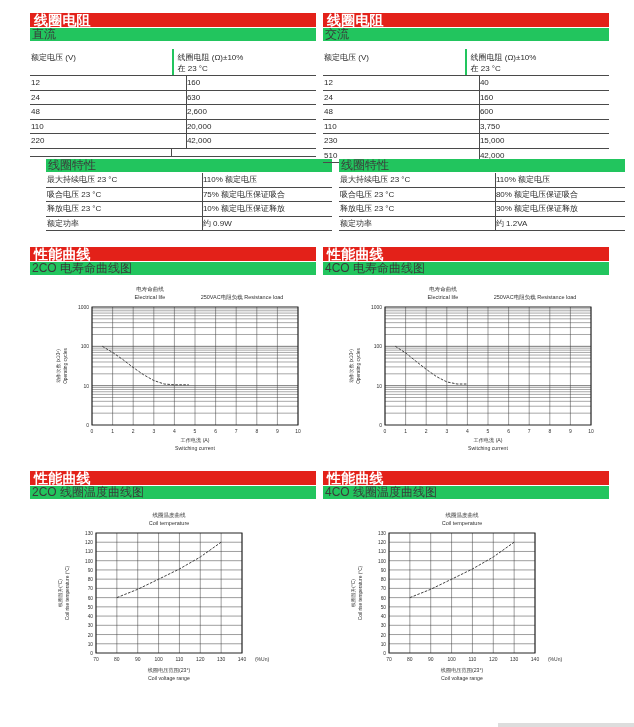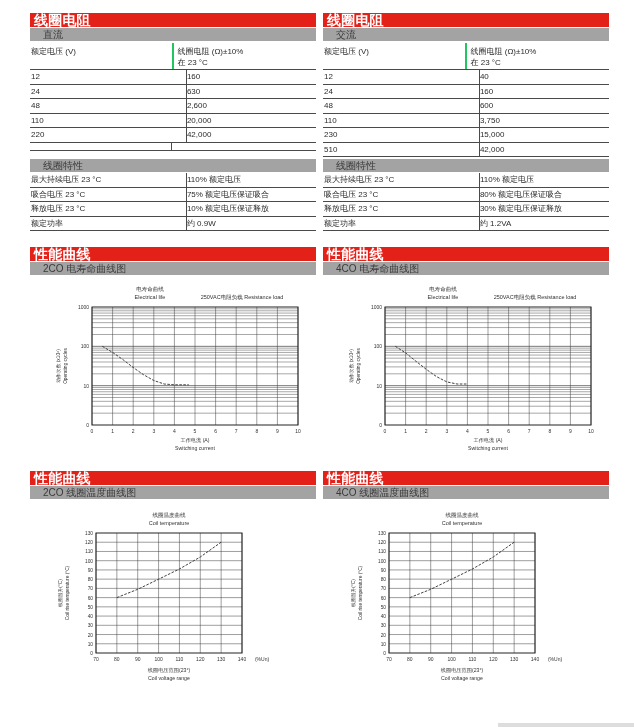--- a/index.html
+++ b/index.html
@@ -14,35 +14,35 @@
   .q-ml{left:30px;top:247px;}
   .q-mr{left:323px;top:247px;}
   .q-bl{left:30px;top:471px;}
   .q-br{left:323px;top:471px;}
 
   .redbar{
     background:#e32119;color:#ffffff;font-weight:bold;font-size:14px;
     height:14px;line-height:14px;padding:0 4px;letter-spacing:0.2px;
   }
   .graybar{
-    background:#a3a3a3;color:#3a3a3a;font-size:10px;height:13px;line-height:13px;
-    padding:0 13px;margin-top:1px;
+    background:#22c55e;color:#3a3a3a;font-size:12px;height:13px;line-height:13px;
+    padding:0 2px;margin-top:1px;
   }
   .ttable{font-size:8px;}
-  .thead{display:flex;border-bottom:1px solid #4a4a4a;height:26px;margin-top:2px;}
+  .thead{display:flex;border-bottom:1px solid #4a4a4a;height:26px;margin-top:8px;}
   .thead .hc1{width:141px;padding:3px 0 0 1px;line-height:11px;}
   .thead .hc2{width:139px;border-left:2px solid #22c55e;padding:3px 0 0 4px;line-height:11px;}
   .tr{display:flex;height:13.5px;line-height:13.5px;border-bottom:1px solid #4a4a4a;gap:20px;}
   .td{overflow:hidden;white-space:nowrap;}
   .td.c1{width:141px;padding-left:1px;}
   .td.c2{width:135px;border-left:1px solid #4a4a4a;}
   .stub-row{display:flex;height:7px;border-bottom:1px solid #4a4a4a;}
   .stub-row .sc1{width:141px;}
   .stub-row .sc2{width:139px;border-left:1px solid #4a4a4a;}
-  .coilblock{position:absolute;top:146px;left:0;width:286px;}
+  .coilblock{position:absolute;top:146px;left:16px;width:286px;}
   .coilblock .graybar{margin-top:0;margin-bottom:1px;}
 
   .chart-wrap{margin-top:8px;}
   .chart-life{margin-left:18px;}
   .chart-temp{margin-left:20px;}
   svg{display:block;}
   svg text{font-family:"Liberation Sans","DejaVu Sans",sans-serif;fill:#333333;}
 
   .corner-artifact{
     position:absolute;left:498px;top:723px;width:136px;height:4px;background:#dddddd;

